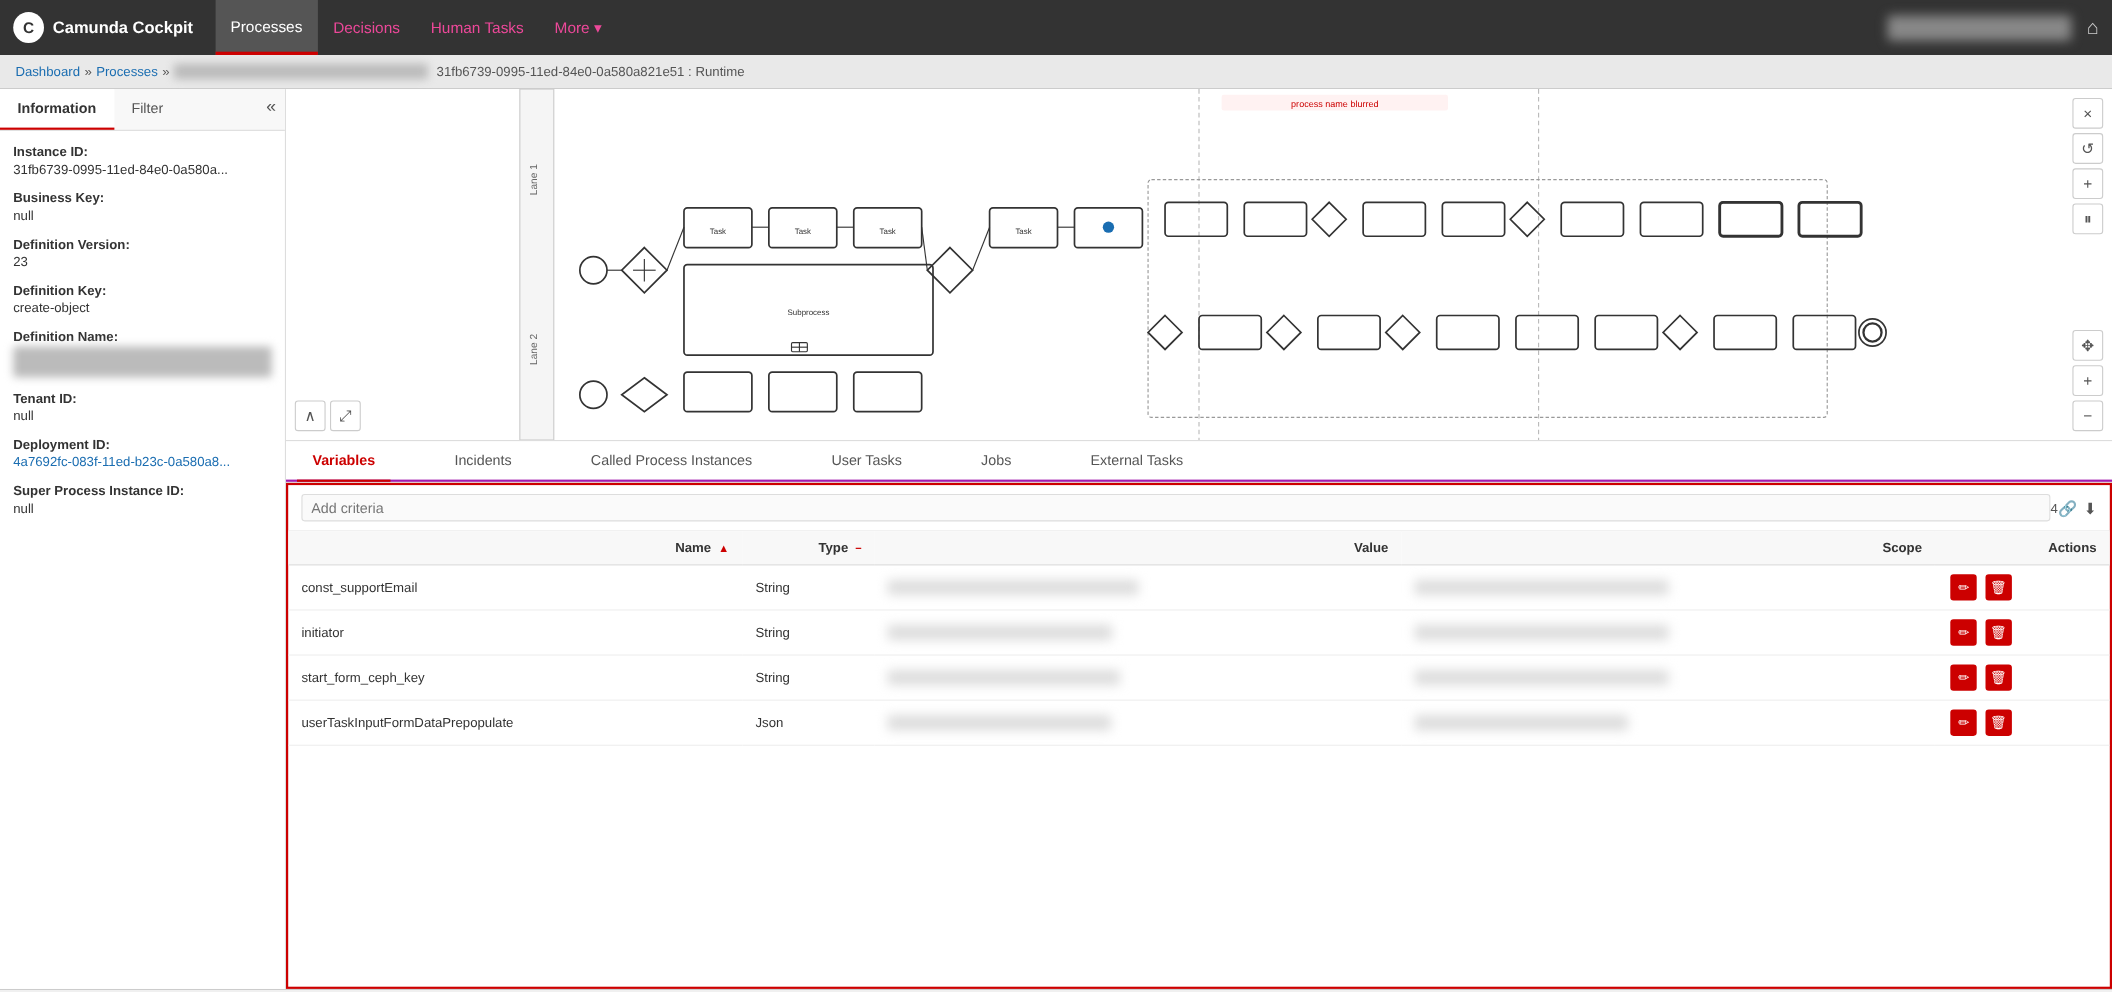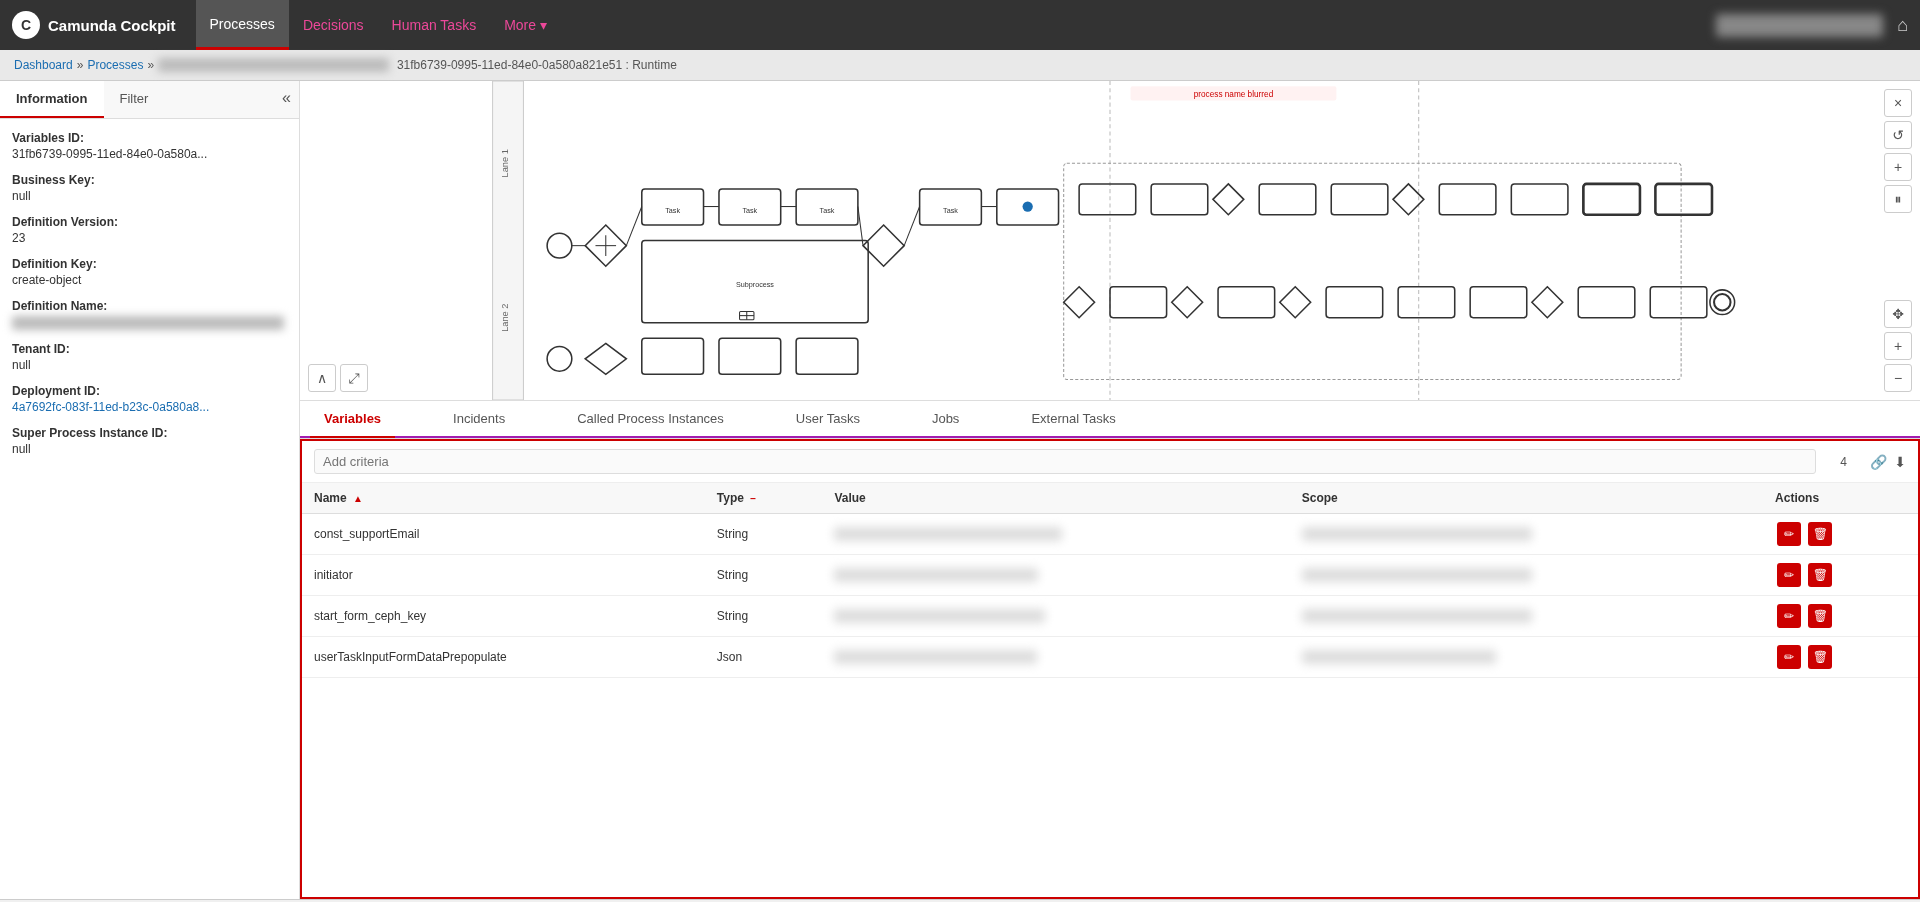--- a/index.html
+++ b/index.html
@@ -87,21 +87,21 @@
     }
 
     
     .main-layout {
       display: flex;
       height: calc(902px - 50px - 34px);
     }
 
     
     .left-sidebar {
-      width: 300px;
+      width: 260px;
       background: #fff;
       border-right: 1px solid #ddd;
       overflow-y: auto;
       position: relative;
     }
     .sidebar-tabs {
       display: flex;
       border-bottom: 1px solid #ddd;
       background: #f8f8f8;
     }
@@ -234,21 +234,21 @@
       background: #fff;
       overflow-y: auto;
       border: 2px solid #c00;
       margin: 0;
     }
     .criteria-bar {
       display: flex;
       align-items: center;
       padding: 8px 12px;
       border-bottom: 1px solid #eee;
-      gap: 24px;
+      gap: 0;
     }
     .criteria-input {
       flex: 1;
       font-size: 13px;
       color: #aaa;
       padding: 4px 8px;
       border: 1px solid #ddd;
       border-radius: 3px;
       background: #fafafa;
     }
@@ -264,21 +264,21 @@
     }
     .criteria-icon { cursor: pointer; font-size: 14px; }
 
     
     .var-table {
       width: 100%;
       border-collapse: collapse;
     }
     .var-table th {
       padding: 8px 12px;
-      text-align: left;
+      text-align: right;
       font-size: 12px;
       font-weight: bold;
       color: #333;
       background: #f8f8f8;
       border-bottom: 1px solid #ddd;
       cursor: pointer;
     }
     .var-table th .sort-icon { color: #c00; font-size: 10px; margin-left: 3px; }
     .var-table td {
       padding: 8px 12px;
@@ -361,21 +361,21 @@
 
   <div class="left-sidebar">
     <div class="sidebar-tabs">
       <div class="sidebar-tab active">Information</div>
       <div class="sidebar-tab">Filter</div>
       <button class="sidebar-collapse">«</button>
     </div>
     <div class="sidebar-content">
 
       <div class="info-row">
-        <div class="info-label">Variables ID:</div>
+        <div class="info-label">Instance ID:</div>
         <div class="info-value">31fb6739-0995-11ed-84e0-0a580a...</div>
       </div>
 
       <div class="info-row">
         <div class="info-label">Business Key:</div>
         <div class="info-value">null</div>
       </div>
 
       <div class="info-row">
         <div class="info-label">Definition Version:</div>

